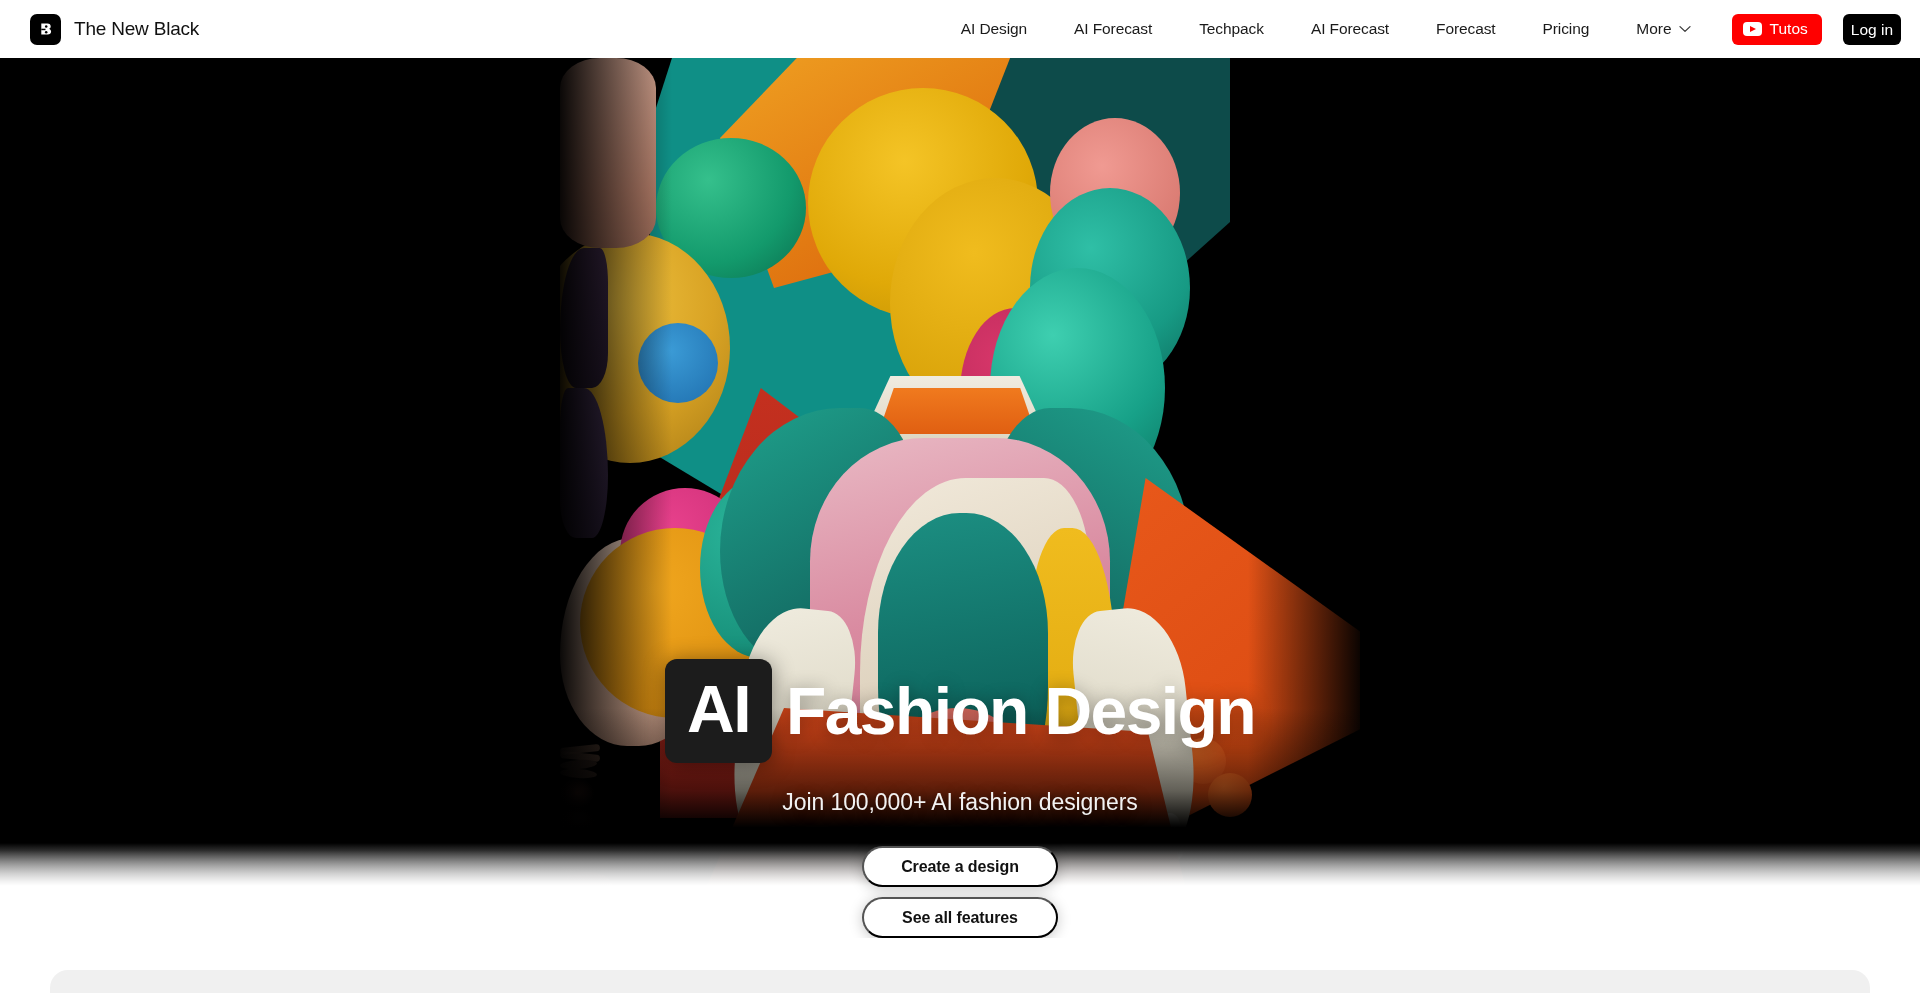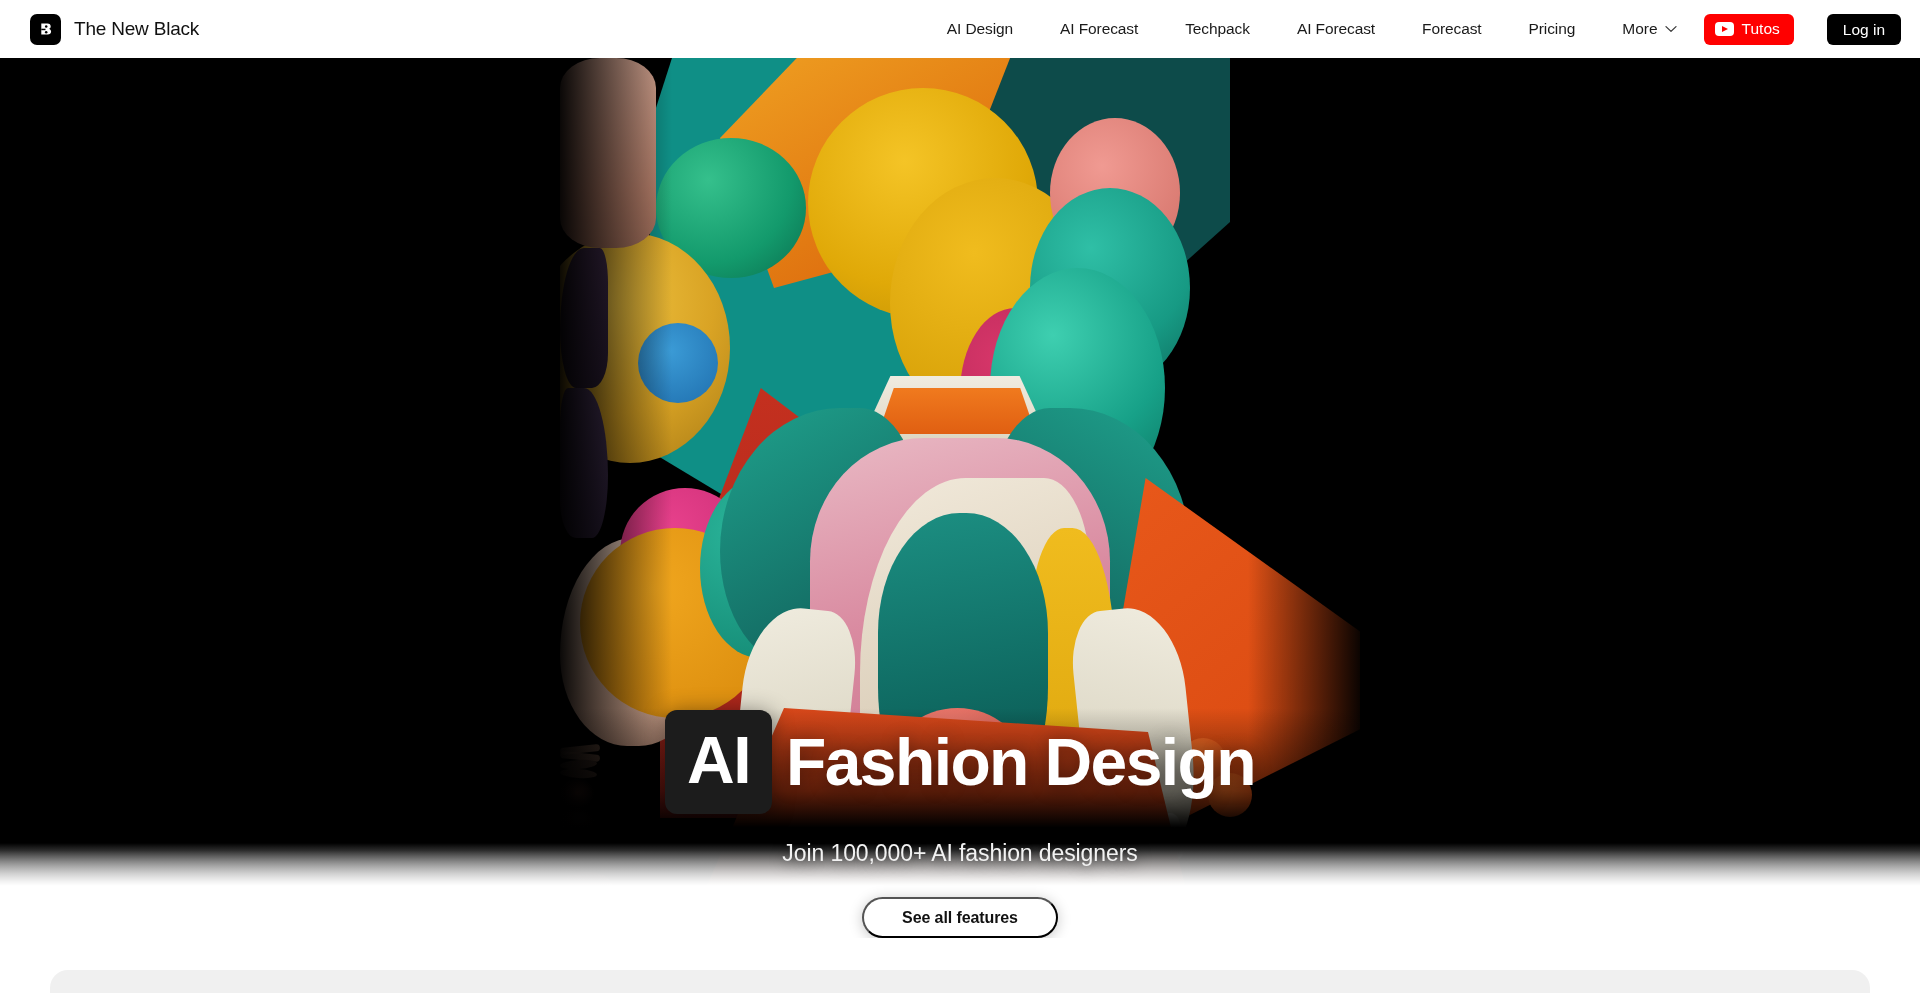--- a/index.html
+++ b/index.html
@@ -87,20 +87,21 @@
     display: flex;
     align-items: center;
     gap: 8px;
     background: #ff0000;
     color: #ffffff;
     font-size: 15.5px;
     font-weight: 500;
     height: 31px;
     padding: 0 14px 0 11px;
     border-radius: 6px;
+    margin-left: 14px;
     cursor: pointer;
     white-space: nowrap;
   }
   .yt-badge {
     width: 19px; height: 14px;
     background: #ffffff;
     border-radius: 4px;
     display: flex;
     align-items: center;
     justify-content: center;
@@ -114,23 +115,23 @@
     margin-left: 1.5px;
   }
 
   .btn-login {
     background: #000000;
     color: #ffffff;
     font-size: 15.5px;
     font-weight: 500;
     height: 31px;
     line-height: 31px;
-    padding: 0 16px;
+    padding: 0 8px;
     border-radius: 6px;
-    margin-left: 20px;
+    margin-left: 8px;
     cursor: pointer;
     white-space: nowrap;
   }
 
   
   .hero {
     position: absolute;
     top: 58px; left: 0;
     width: 1920px;
     height: 880px;
@@ -677,20 +678,21 @@
 
   <div class="hero-content">
     <h1 class="headline">
       <span class="headline-badge">AI</span>
       <span class="headline-rest">Fashion Design</span>
     </h1>
 
     <p class="subhead">Join 100,000+ AI fashion designers</p>
 
     <div class="cta-group">
+      <button class="btn-cta">Create a design</button>
       <button class="btn-cta">See all features</button>
     </div>
   </div>
 </div>
 
 <div class="below">
   <div class="panel"></div>
 </div>
 
 </body></html>

